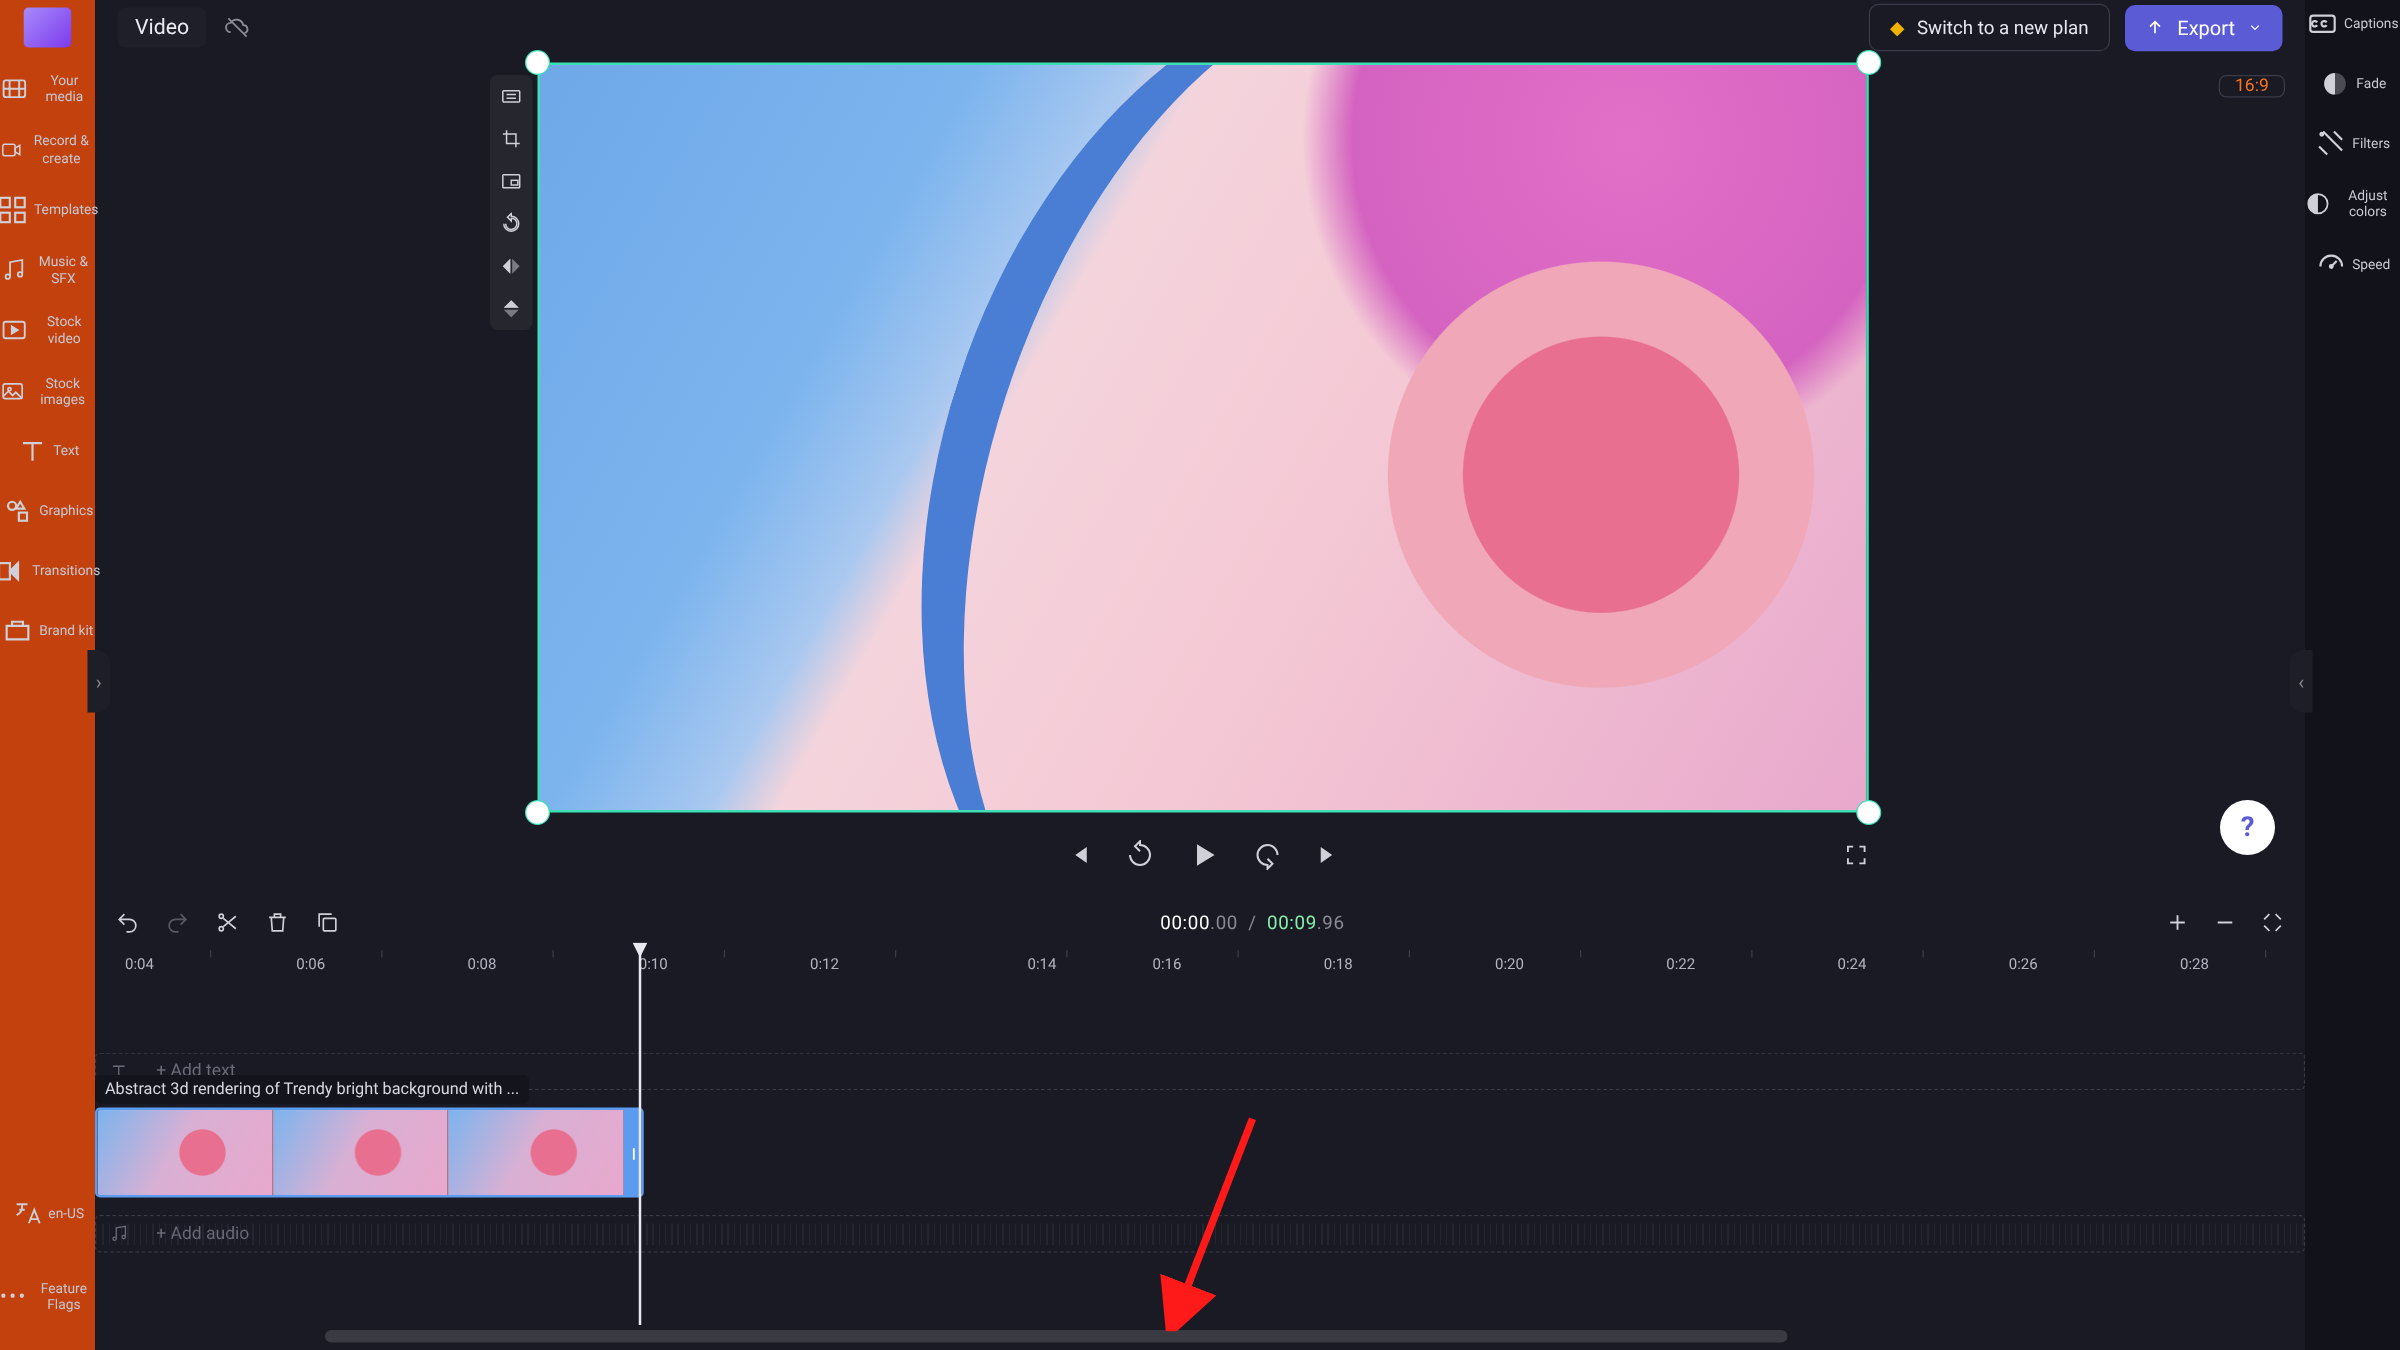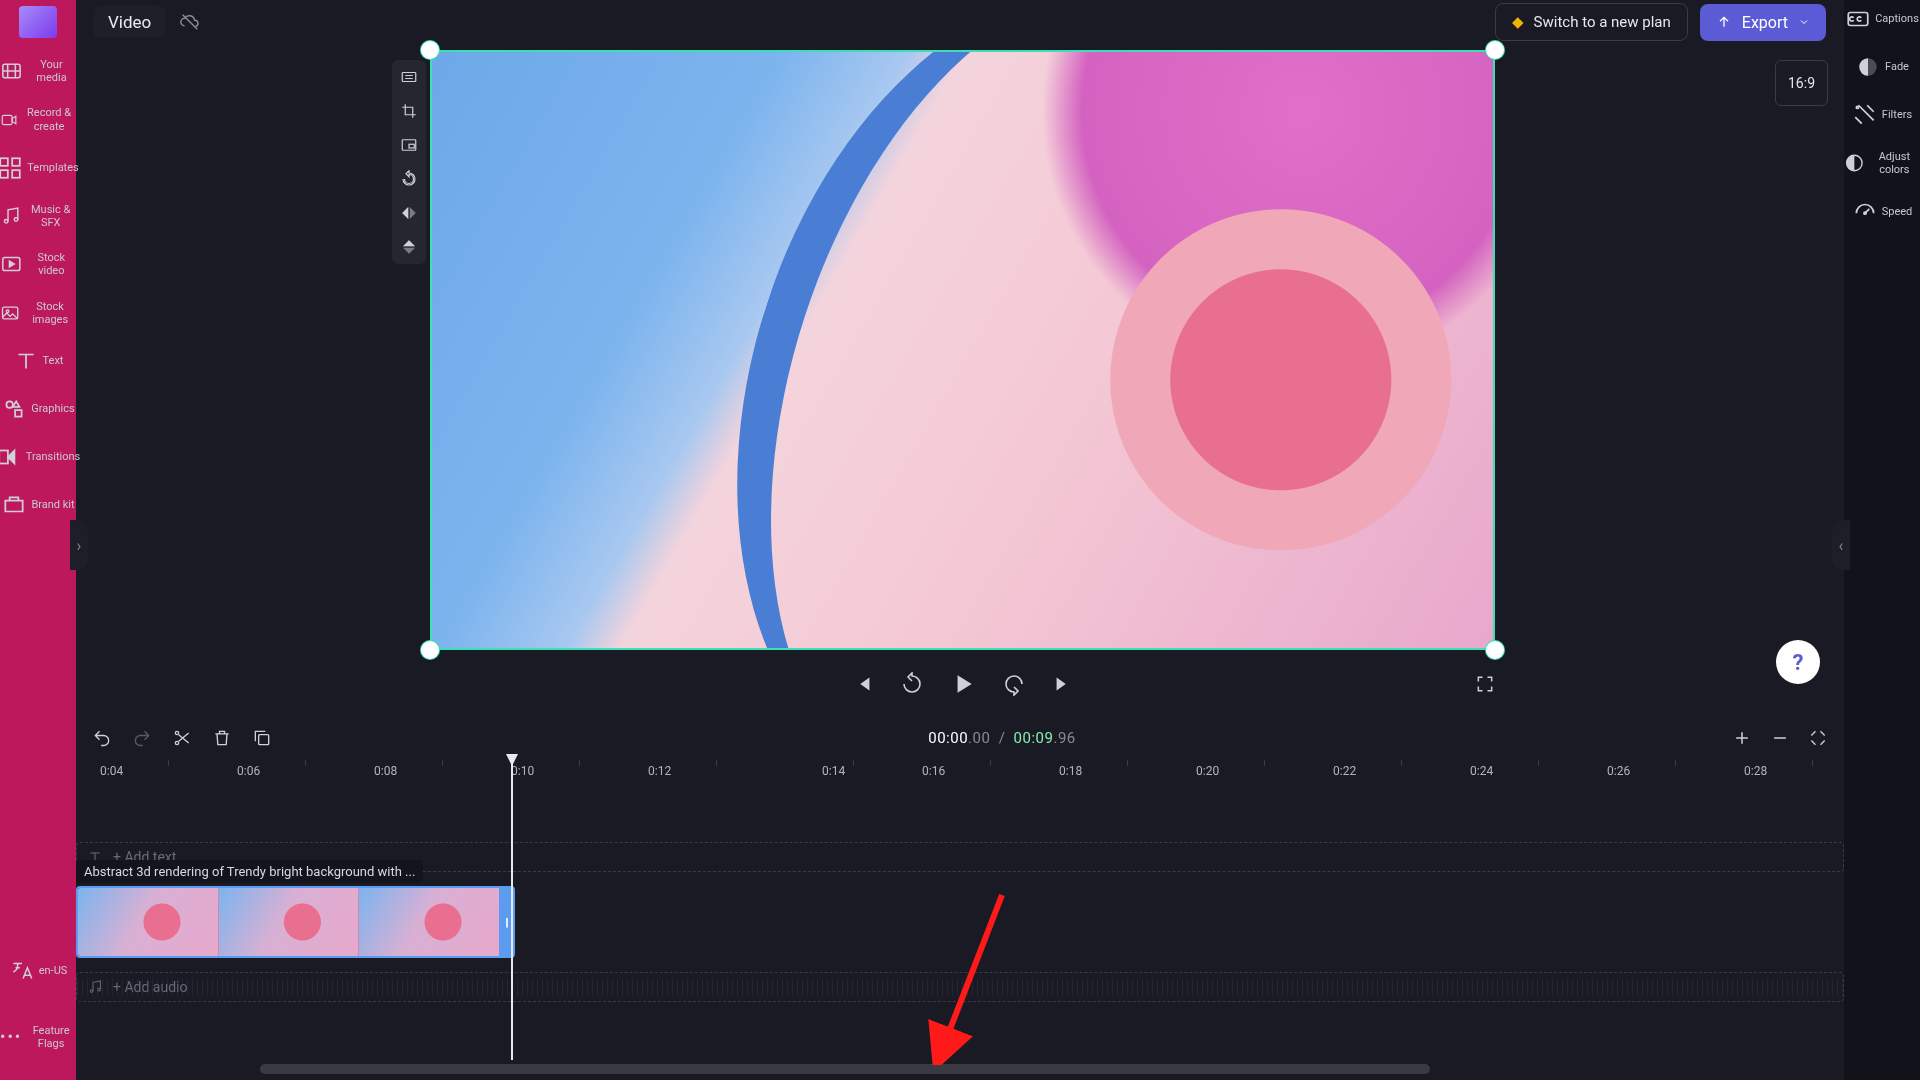--- a/index.html
+++ b/index.html
@@ -1,19 +1,19 @@
 <!DOCTYPE html>
 <html><head>
 <meta charset="utf-8">
 <style>
 * { margin: 0; padding: 0; box-sizing: border-box; font-family: -apple-system, BlinkMacSystemFont, "Segoe UI", Roboto, sans-serif; }
 body { background: #1a1a24; color: #d0d0d8; width: 1920px; height: 1080px; overflow: hidden; position: relative; }
 
 
-.left-sidebar { position: absolute; left: 0; top: 0; width: 76px; height: 100%; background: #be185d; display: flex; flex-direction: column; align-items: center; padding-top: 6px; }
+.left-sidebar { position: absolute; left: 0; top: 0; width: 76px; height: 100%; background: #c2410c; display: flex; flex-direction: column; align-items: center; padding-top: 6px; }
 .brand-icon { width: 38px; height: 32px; background: linear-gradient(135deg,#a78bfa,#7c3aed); border-radius: 4px; margin-bottom: 20px; }
 .side-item { display: flex; flex-direction: row; align-items: center; gap: 4px; margin-bottom: 22px; cursor: pointer; color: #d0d0d8; }
 .side-item svg, .side-item .ico { width: 26px; height: 26px; }
 .side-label { font-size: 11px; text-align: center; line-height: 1.2; color: #c8c8d4; }
 .side-bottom { position: absolute; bottom: 8px; left: 0; right: 0; display: flex; flex-direction: column; align-items: center; gap: 18px; }
 .expand-tab { position: absolute; right: -12px; top: 520px; width: 18px; height: 50px; background: #1e1e28; border-radius: 0 10px 10px 0; display: flex; align-items: center; justify-content: center; color: #888; }
 
 
 .top-bar { position: absolute; left: 76px; right: 76px; top: 0; height: 44px; display: flex; align-items: center; padding: 0 18px; justify-content: space-between; }
 .top-left { display: flex; align-items: center; gap: 14px; }
@@ -32,21 +32,21 @@
   linear-gradient(120deg, #6ea8e8 0%, #7cb4ee 25%, #a8c8f0 34%, #f4d4dc 38%, #f4c8d4 60%, #e8a8cc 100%);
 }
 .canvas::before { content:""; position:absolute; left:30%; top:-10%; width:60%; height:140%; border-left: 40px solid #4a7dd4; border-radius: 50%/60%; transform: rotate(18deg); }
 .handle { position: absolute; width: 18px; height: 18px; background: #fff; border-radius: 50%; box-shadow: 0 0 0 1px #3ce0b4; }
 .h-tl { left: -9px; top: -9px; } .h-tr { right: -9px; top: -9px; }
 .h-bl { left: -9px; bottom: -9px; } .h-br { right: -9px; bottom: -9px; }
 
 .canvas-tools { position: absolute; left: 392px; top: 60px; width: 34px; background: #26262f; border-radius: 6px; display: flex; flex-direction: column; align-items: center; padding: 6px 0; gap: 12px; }
 .ct-item { width: 22px; height: 22px; color: #d0d0d8; cursor: pointer; display:flex; align-items:center; justify-content:center; }
 
-.aspect-chip { position: absolute; right: 92px; top: 60px; border: 1px solid #3a3a48; background: #1a1a24; padding: 14px 12px; border-radius: 6px; font-size: 14px; color: #e5e5e5; cursor: pointer; }
+.aspect-chip { position: absolute; right: 92px; top: 60px; border: 1px solid #3a3a48; background: #1a1a24; padding: 0 12px; border-radius: 6px; font-size: 14px; color: #f97316; cursor: pointer; }
 
 
 .playback { position: absolute; left: 430px; top: 664px; width: 1065px; height: 40px; display: flex; align-items: center; justify-content: center; gap: 26px; }
 .pb-btn { color: #d0d0d8; cursor: pointer; display:flex; align-items:center; justify-content:center; }
 .fullscreen-btn { position: absolute; right: 0; }
 
 .help-fab { position: absolute; right: 100px; top: 640px; width: 44px; height: 44px; background: #fff; border-radius: 50%; display: flex; align-items: center; justify-content: center; color: #5b5bd6; font-weight: bold; font-size: 22px; cursor: pointer; }
 
 
 .right-sidebar { position: absolute; right: 0; top: 0; width: 76px; height: 100%; background: #12121a; display: flex; flex-direction: column; align-items: center; padding-top: 6px; }
@@ -63,21 +63,21 @@
 
 .ruler { position: absolute; left: 76px; right: 76px; top: 760px; height: 26px; }
 .ruler-tick { position: absolute; top: 4px; font-size: 12px; color: #b4b4c0; }
 .ruler-minor { position: absolute; top: 0; width: 1px; height: 6px; background: #3a3a48; }
 
 .playhead { position: absolute; top: 760px; width: 2px; background: #e8e8f0; height: 300px; z-index: 5; }
 .playhead::before { content:""; position:absolute; top:-6px; left:-5px; width:12px; height:12px; background:#e8e8f0; clip-path: polygon(0 0,100% 0,50% 100%); }
 
 
 .tracks { position: absolute; left: 76px; right: 76px; top: 792px; }
-.track { border: 1px dashed #3a3a48; border-radius: 4px; height: 30px; margin-bottom: 6px; display: flex; align-items: center; padding: 0 10px; color: #6a6a78; font-size: 14px; gap: 10px; }
+.track { border: 1px dashed #3a3a48; border-radius: 4px; height: 30px; margin-bottom: 6px; display: flex; align-items: center; padding: 0 10px; color: #6a6a78; font-size: 14px; gap: 22px; }
 .track.audio { height: 30px; position: relative; }
 .track.audio .wave { position:absolute; left:0; right:0; top:50%; height:1px; }
 .track.audio .wave::before { content:""; position:absolute; inset:-8px 0; background: repeating-linear-gradient(90deg,#3a3a48 0 1px, transparent 1px 5px); opacity:0.35; }
 
 .clip-wrap { position: absolute; left: 76px; right: 76px; top: 860px; height: 100px; }
 .clip-label { position: absolute; left: 0; top: 0; background: #14141c; color: #d8d8e4; font-size: 13px; padding: 4px 8px; border-radius: 4px; max-width: 400px; white-space: nowrap; overflow: hidden; text-overflow: ellipsis; }
 .clip { position: absolute; left: 0; top: 26px; height: 72px; border: 2px solid #5c9cf0; border-radius: 4px; overflow: hidden; display: flex; cursor: pointer; }
 .clip-thumb { flex: 1; background: radial-gradient(circle at 60% 50%, #e86f8f 0%, #e86f8f 18px, transparent 19px), linear-gradient(120deg,#7cb4ee 0%, #d8b0d4 45%, #e8a8cc 100%); }
 .clip-thumb + .clip-thumb { border-left: 1px solid rgba(0,0,0,0.15); }
 .clip-handle { width: 14px; background: #5c9cf0; display:flex; align-items:center; justify-content:center; color:#fff; font-size:11px; letter-spacing:-2px; }

